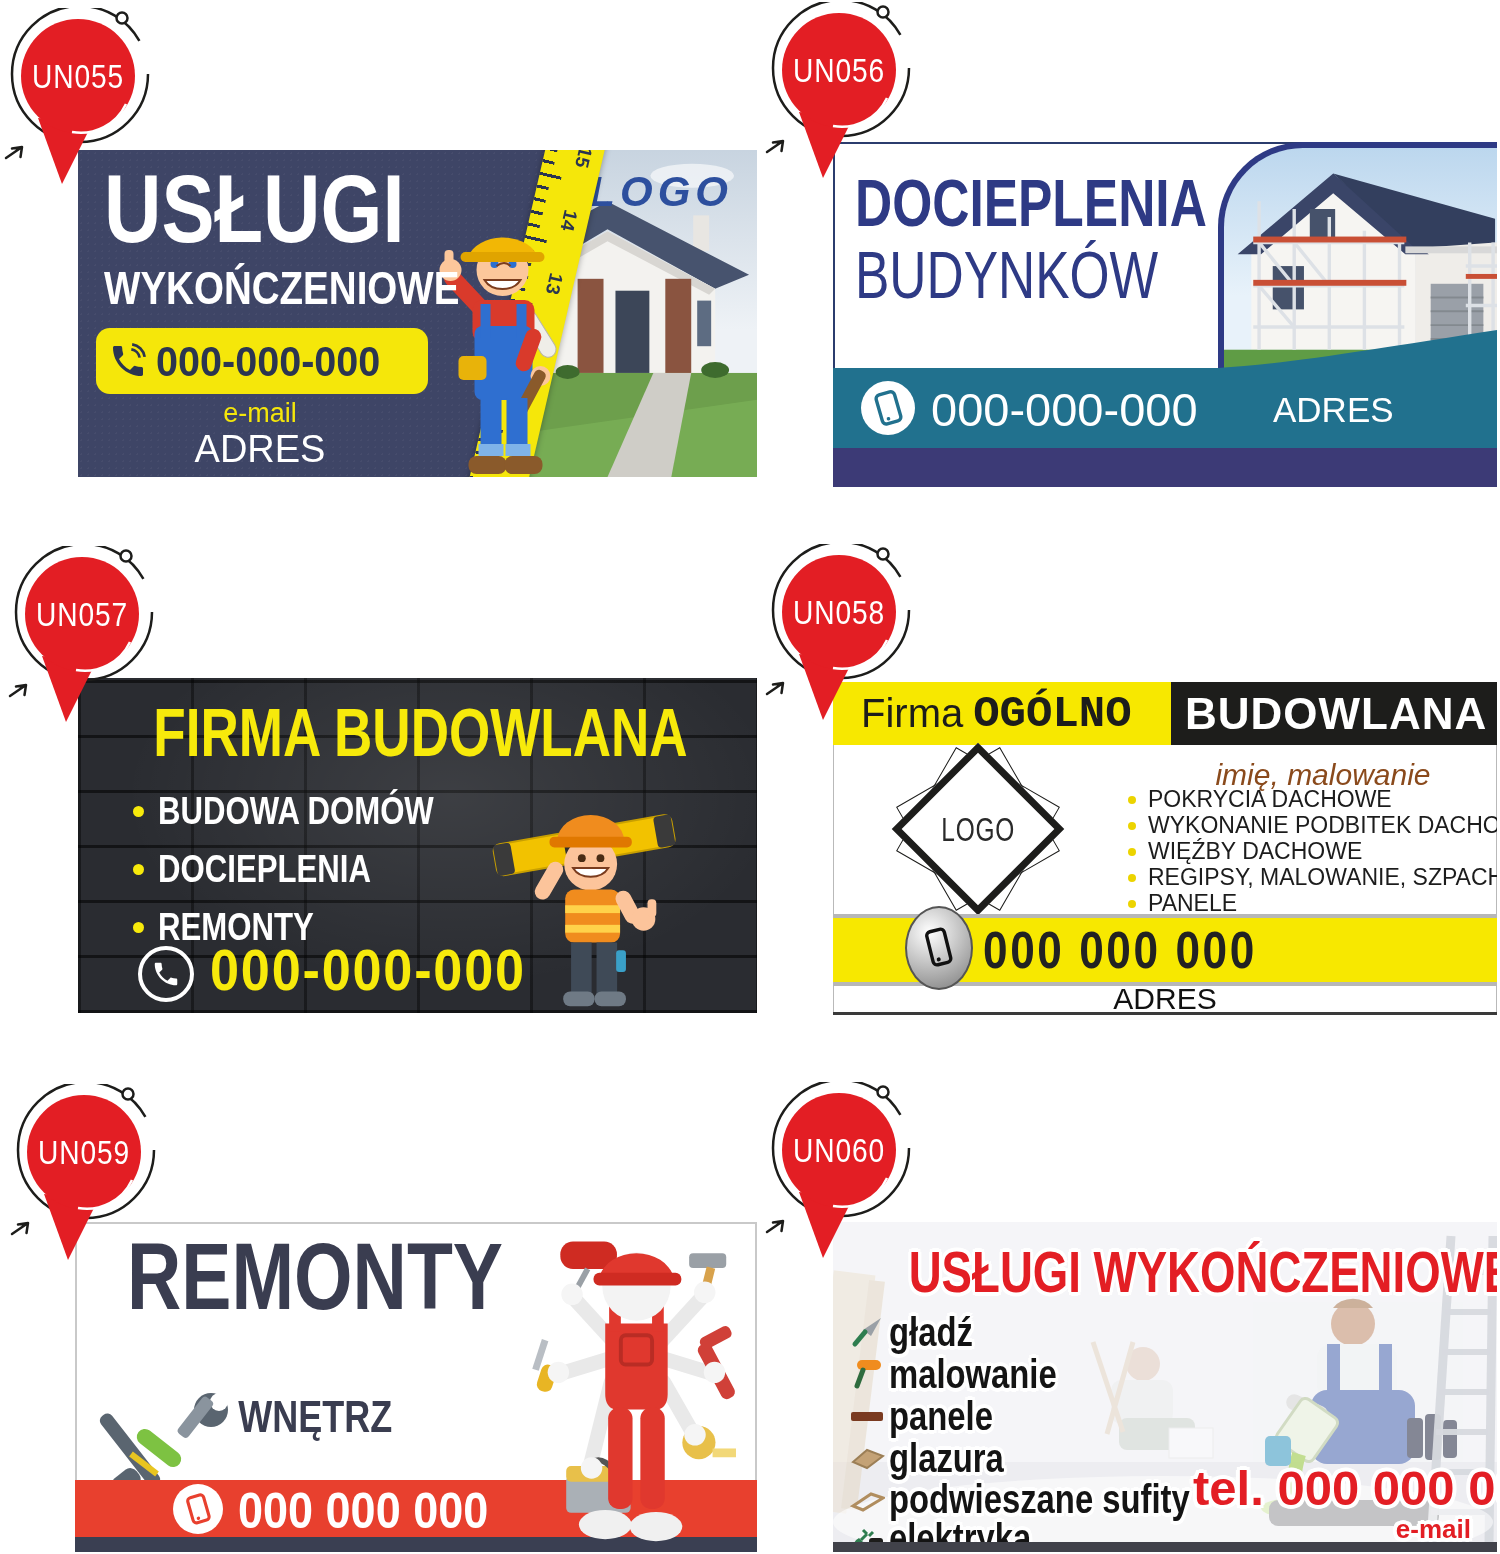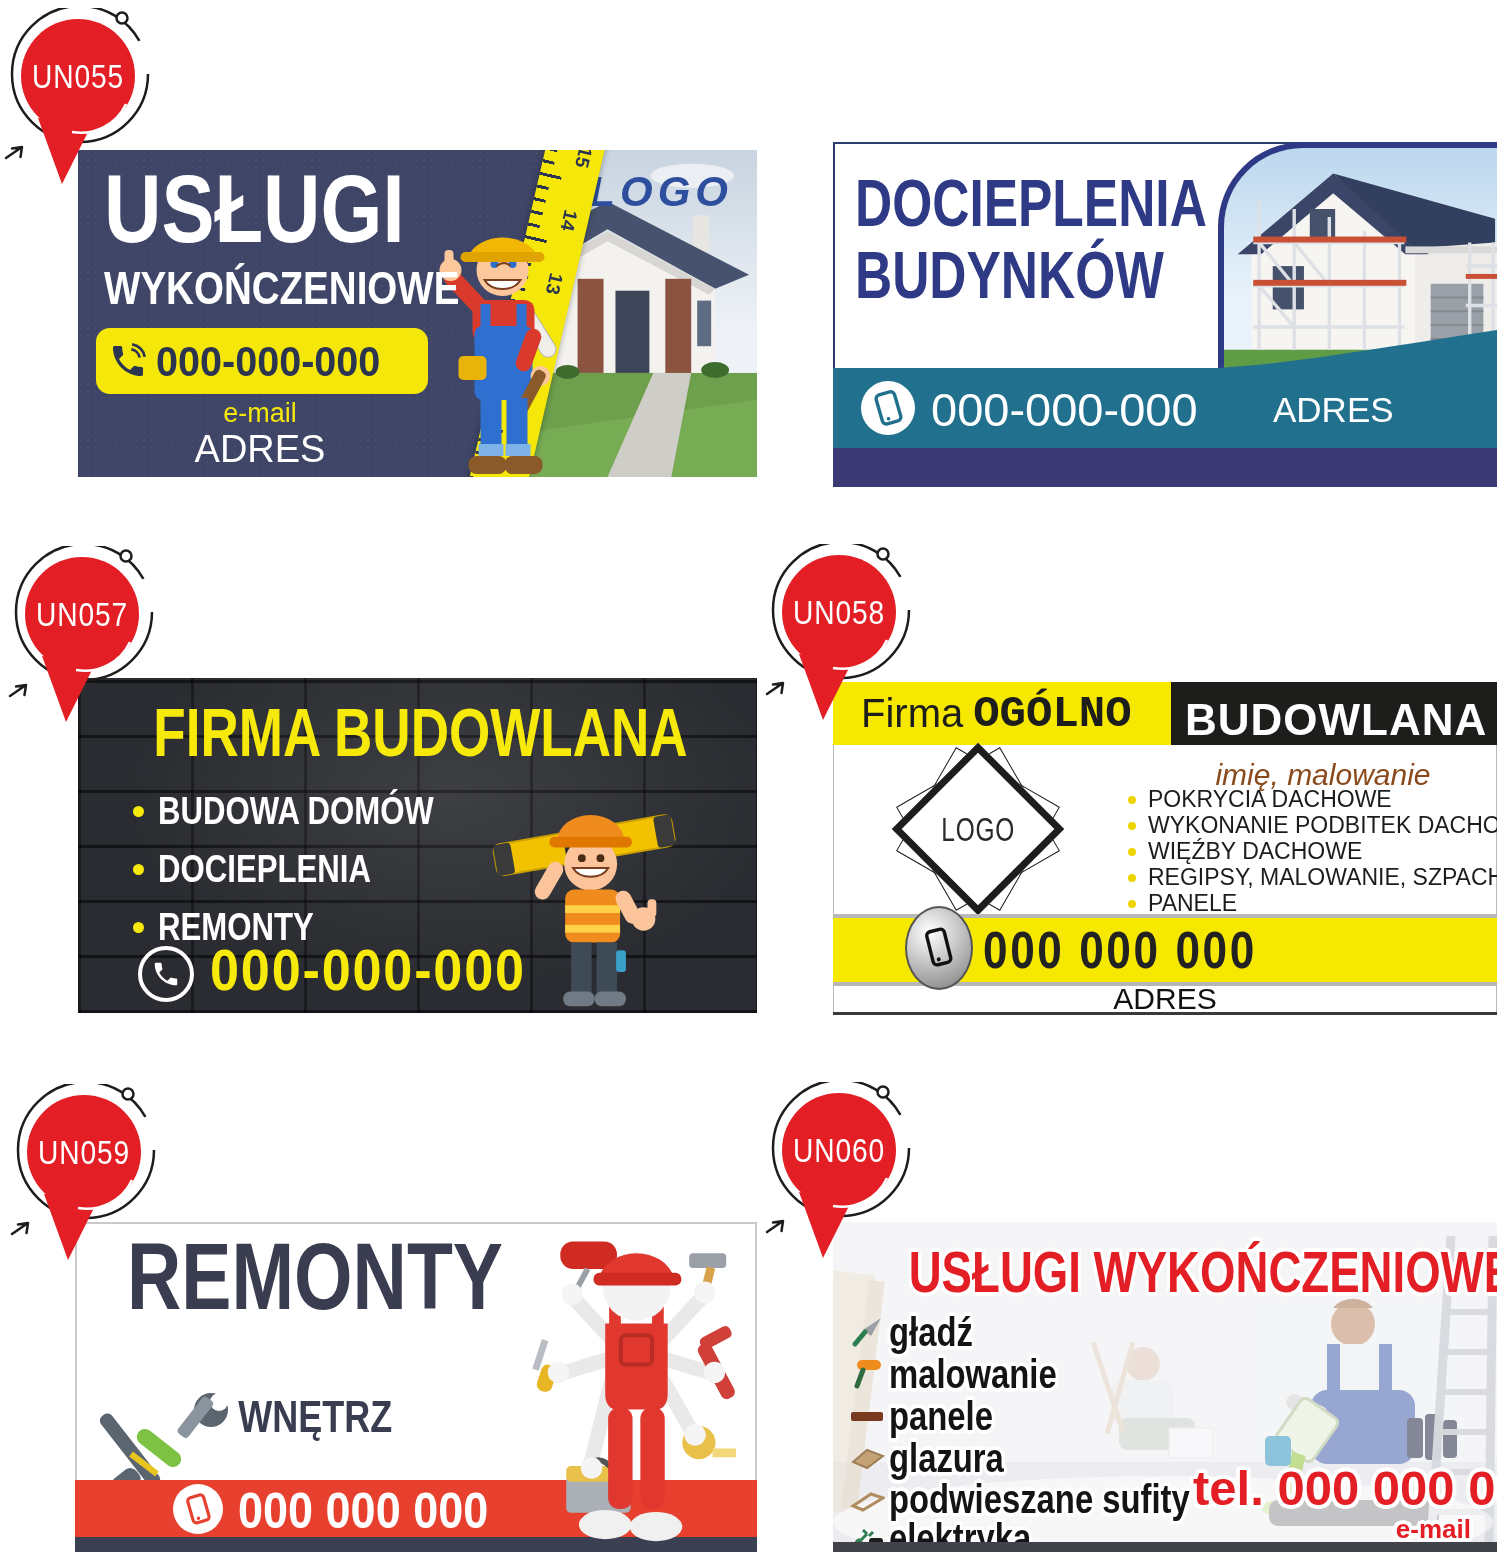--- a/index.html
+++ b/index.html
@@ -48,21 +48,21 @@
   .c1-adres{left:0;top:278px;width:364px;text-align:center;color:#fff;font-size:38px;}
 
   
   .card2{left:833px;top:142px;width:664px;height:345px;background:#fff;outline:2px solid #2b3c6d;outline-offset:-2px;}
   .c2-photo{position:absolute;left:385px;top:0;width:279px;height:252px;background:linear-gradient(#bcd7ee,#e8f2fa 60%);
             border-left:6px solid #2e3a85;border-top:6px solid #2e3a85;border-top-left-radius:85px;box-sizing:border-box;overflow:hidden;}
   .c2-band{position:absolute;left:0;top:226px;width:664px;height:80px;background:#21718e;}
   .c2-wave{position:absolute;left:385px;top:186px;width:279px;height:41px;}
   .c2-strip{position:absolute;left:0;top:306px;width:664px;height:39px;background:#3c3a76;}
   .c2-t1{left:22px;top:28px;color:#2e3a85;font-size:66px;font-weight:700;line-height:1;}
-  .c2-t2{left:22px;top:100px;color:#2e3a85;font-size:66px;font-weight:700;line-height:1;}
+  .c2-t2{left:22px;top:100px;color:#2e3a85;font-size:66px;font-weight:400;line-height:1;}
   .c2-picon{left:28px;top:239px;width:54px;height:54px;border-radius:50%;background:#fff;
             display:flex;align-items:center;justify-content:center;}
   .c2-phone{left:98px;top:240px;color:#fff;font-size:47px;font-weight:400;white-space:nowrap;}
   .c2-adres{left:440px;top:248px;color:#fff;font-size:35px;}
 
   
   .card3{left:78px;top:678px;width:679px;height:335px;background-color:#2a2c31;
      background-image:radial-gradient(ellipse at 55% 35%,rgba(255,255,255,.09),transparent 62%),
        repeating-linear-gradient(0deg,rgba(0,0,0,.55) 0 3px,transparent 3px 55px),
        repeating-linear-gradient(90deg,rgba(0,0,0,.4) 0 3px,transparent 3px 113px);}
@@ -70,21 +70,21 @@
   .c3-item{left:55px;color:#fff;font-size:38px;font-weight:700;display:flex;align-items:center;gap:14px;}
   .c3-dot{width:11px;height:11px;border-radius:50%;background:#f7ea0b;flex:none;}
   .c3-picon{left:60px;top:268px;width:56px;height:56px;border:4px solid #fff;border-radius:50%;
             display:flex;align-items:center;justify-content:center;box-sizing:border-box;}
   .c3-phone{left:132px;top:258px;color:#f7ea0b;font-size:58px;font-weight:700;letter-spacing:2px;}
   .c3-worker{position:absolute;left:398px;top:92px;width:245px;height:245px;}
 
   
   .card4{left:833px;top:682px;width:664px;height:333px;background:#fff;outline:1px solid #b9b9b9;outline-offset:-1px;}
   .c4-hl{left:0;top:0;width:338px;height:63px;background:#f7e800;display:flex;align-items:center;padding-left:28px;box-sizing:border-box;gap:10px;}
-  .c4-hr{left:338px;top:0;width:326px;height:63px;background:#1d1d1b;display:flex;align-items:flex-end;padding-left:14px;box-sizing:border-box;}
+  .c4-hr{left:338px;top:0;width:326px;height:63px;background:#1d1d1b;display:flex;align-items:center;padding-left:14px;box-sizing:border-box;}
   .c4-firma{font-size:40px;color:#1d1d1b;}
   .c4-ogolno{font-size:44px;color:#1d1d1b;font-weight:700;font-family:Liberation Mono, monospace;}
   .c4-budowlana{font-size:44px;color:#fff;font-weight:700;letter-spacing:1px;}
   .c4-name{left:340px;top:76px;width:300px;text-align:center;color:#8a4a1c;font-size:30px;font-style:italic;}
   .c4-logo{left:30px;top:68px;width:230px;height:158px;}
   .c4-d{position:absolute;left:50%;top:50%;}
   .c4-dmain{width:108px;height:108px;border:7px solid #1d1d1b;transform:translate(-50%,-50%) rotate(45deg);background:#fff;}
   .c4-dthin1{width:118px;height:118px;border:1.5px solid #1d1d1b;transform:translate(-50%,-50%) rotate(30deg);}
   .c4-dthin2{width:118px;height:118px;border:1.5px solid #1d1d1b;transform:translate(-50%,-50%) rotate(60deg);}
   .c4-logotext{position:absolute;left:0;top:0;width:100%;height:100%;display:flex;align-items:center;justify-content:center;
@@ -131,20 +131,31 @@
 
   <div class="badge bg1">
     <svg viewBox="0 0 160 190" width="160" height="190">
       <circle class="bd-ring" cx="78" cy="66" r="68"></circle>
       <circle class="bd-dot" cx="120" cy="10" r="5.5"></circle>
       <path class="bd-arrow" d="M4 150 L20 139 M20 139 l-10 1.5 M20 139 l-1.5 10"></path>
       <polygon class="bd-pinc" points="36,110 60,176 90,116"></polygon>
       <circle class="bd-pinc" cx="76" cy="68" r="57"></circle>
       <path class="bd-arc" d="M124 96 A 50 50 0 0 1 70 124"></path>
       <text class="bd-text" x="76" y="80" text-anchor="middle" textLength="92" lengthAdjust="spacingAndGlyphs">UN055</text>
+    </svg>
+  </div>
+  <div class="badge bg2">
+    <svg viewBox="0 0 160 190" width="160" height="190">
+      <circle class="bd-ring" cx="78" cy="66" r="68"></circle>
+        <circle class="bd-dot" cx="120" cy="10" r="5.5"></circle>
+      <path class="bd-arrow" d="M4 150 L20 139 M20 139 l-10 1.5 M20 139 l-1.5 10"></path>
+      <polygon class="bd-pinc" points="36,110 60,176 90,116"></polygon>
+        <circle class="bd-pinc" cx="76" cy="68" r="57"></circle>
+      <path class="bd-arc" d="M124 96 A 50 50 0 0 1 70 124"></path>
+      <text class="bd-text" x="76" y="80" text-anchor="middle" textLength="92" lengthAdjust="spacingAndGlyphs">UN056</text>
     </svg>
   </div>
   <div class="badge bg3">
     <svg viewBox="0 0 160 190" width="160" height="190">
       <circle class="bd-ring" cx="78" cy="66" r="68"></circle>
         <circle class="bd-dot" cx="120" cy="10" r="5.5"></circle>
       <path class="bd-arrow" d="M4 150 L20 139 M20 139 l-10 1.5 M20 139 l-1.5 10"></path>
       <polygon class="bd-pinc" points="36,110 60,176 90,116"></polygon>
         <circle class="bd-pinc" cx="76" cy="68" r="57"></circle>
       <path class="bd-arc" d="M124 96 A 50 50 0 0 1 70 124"></path>

